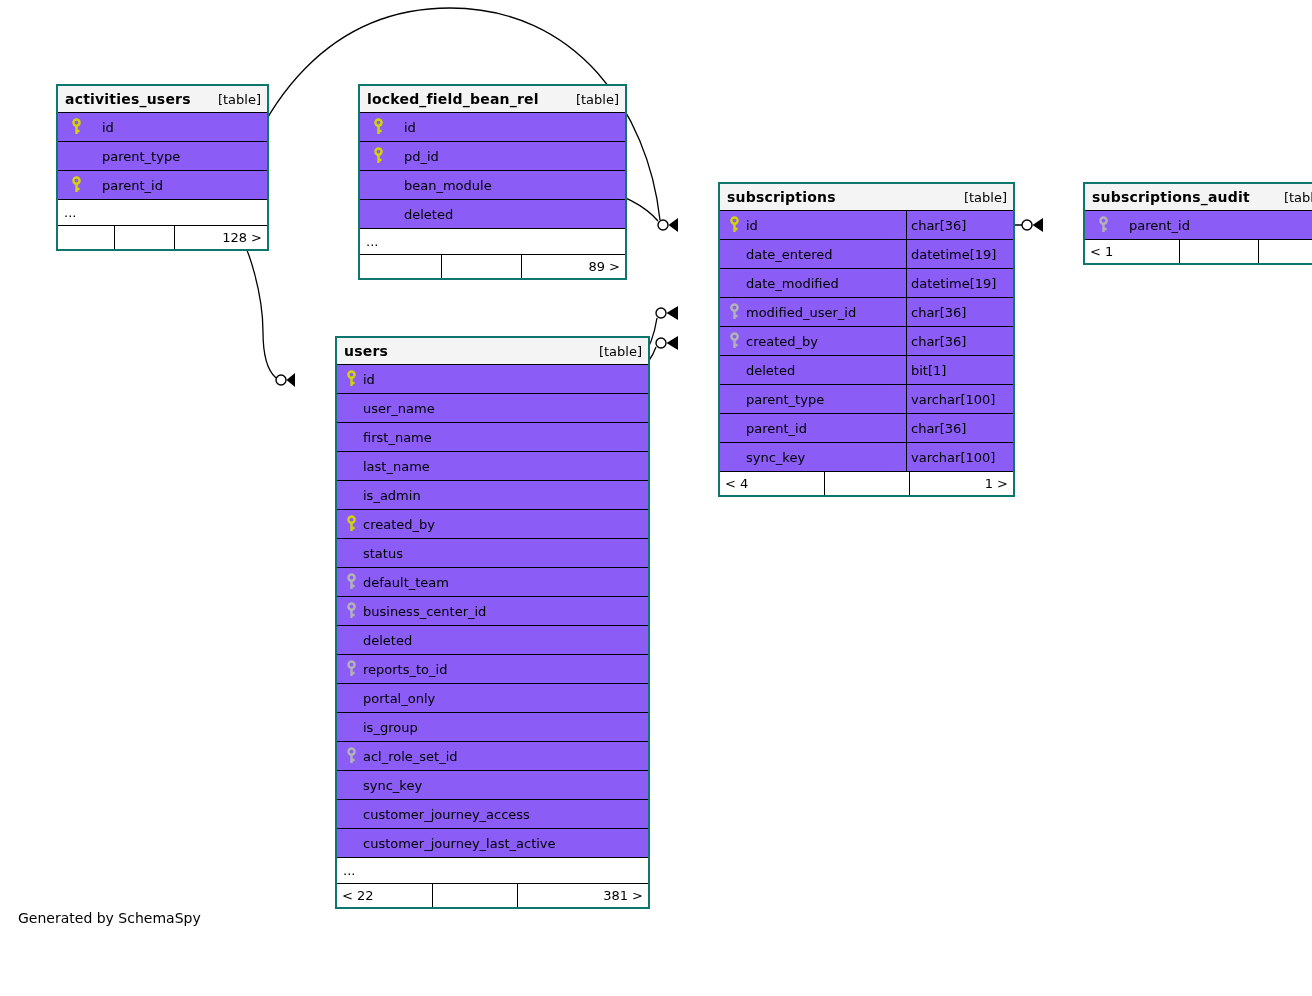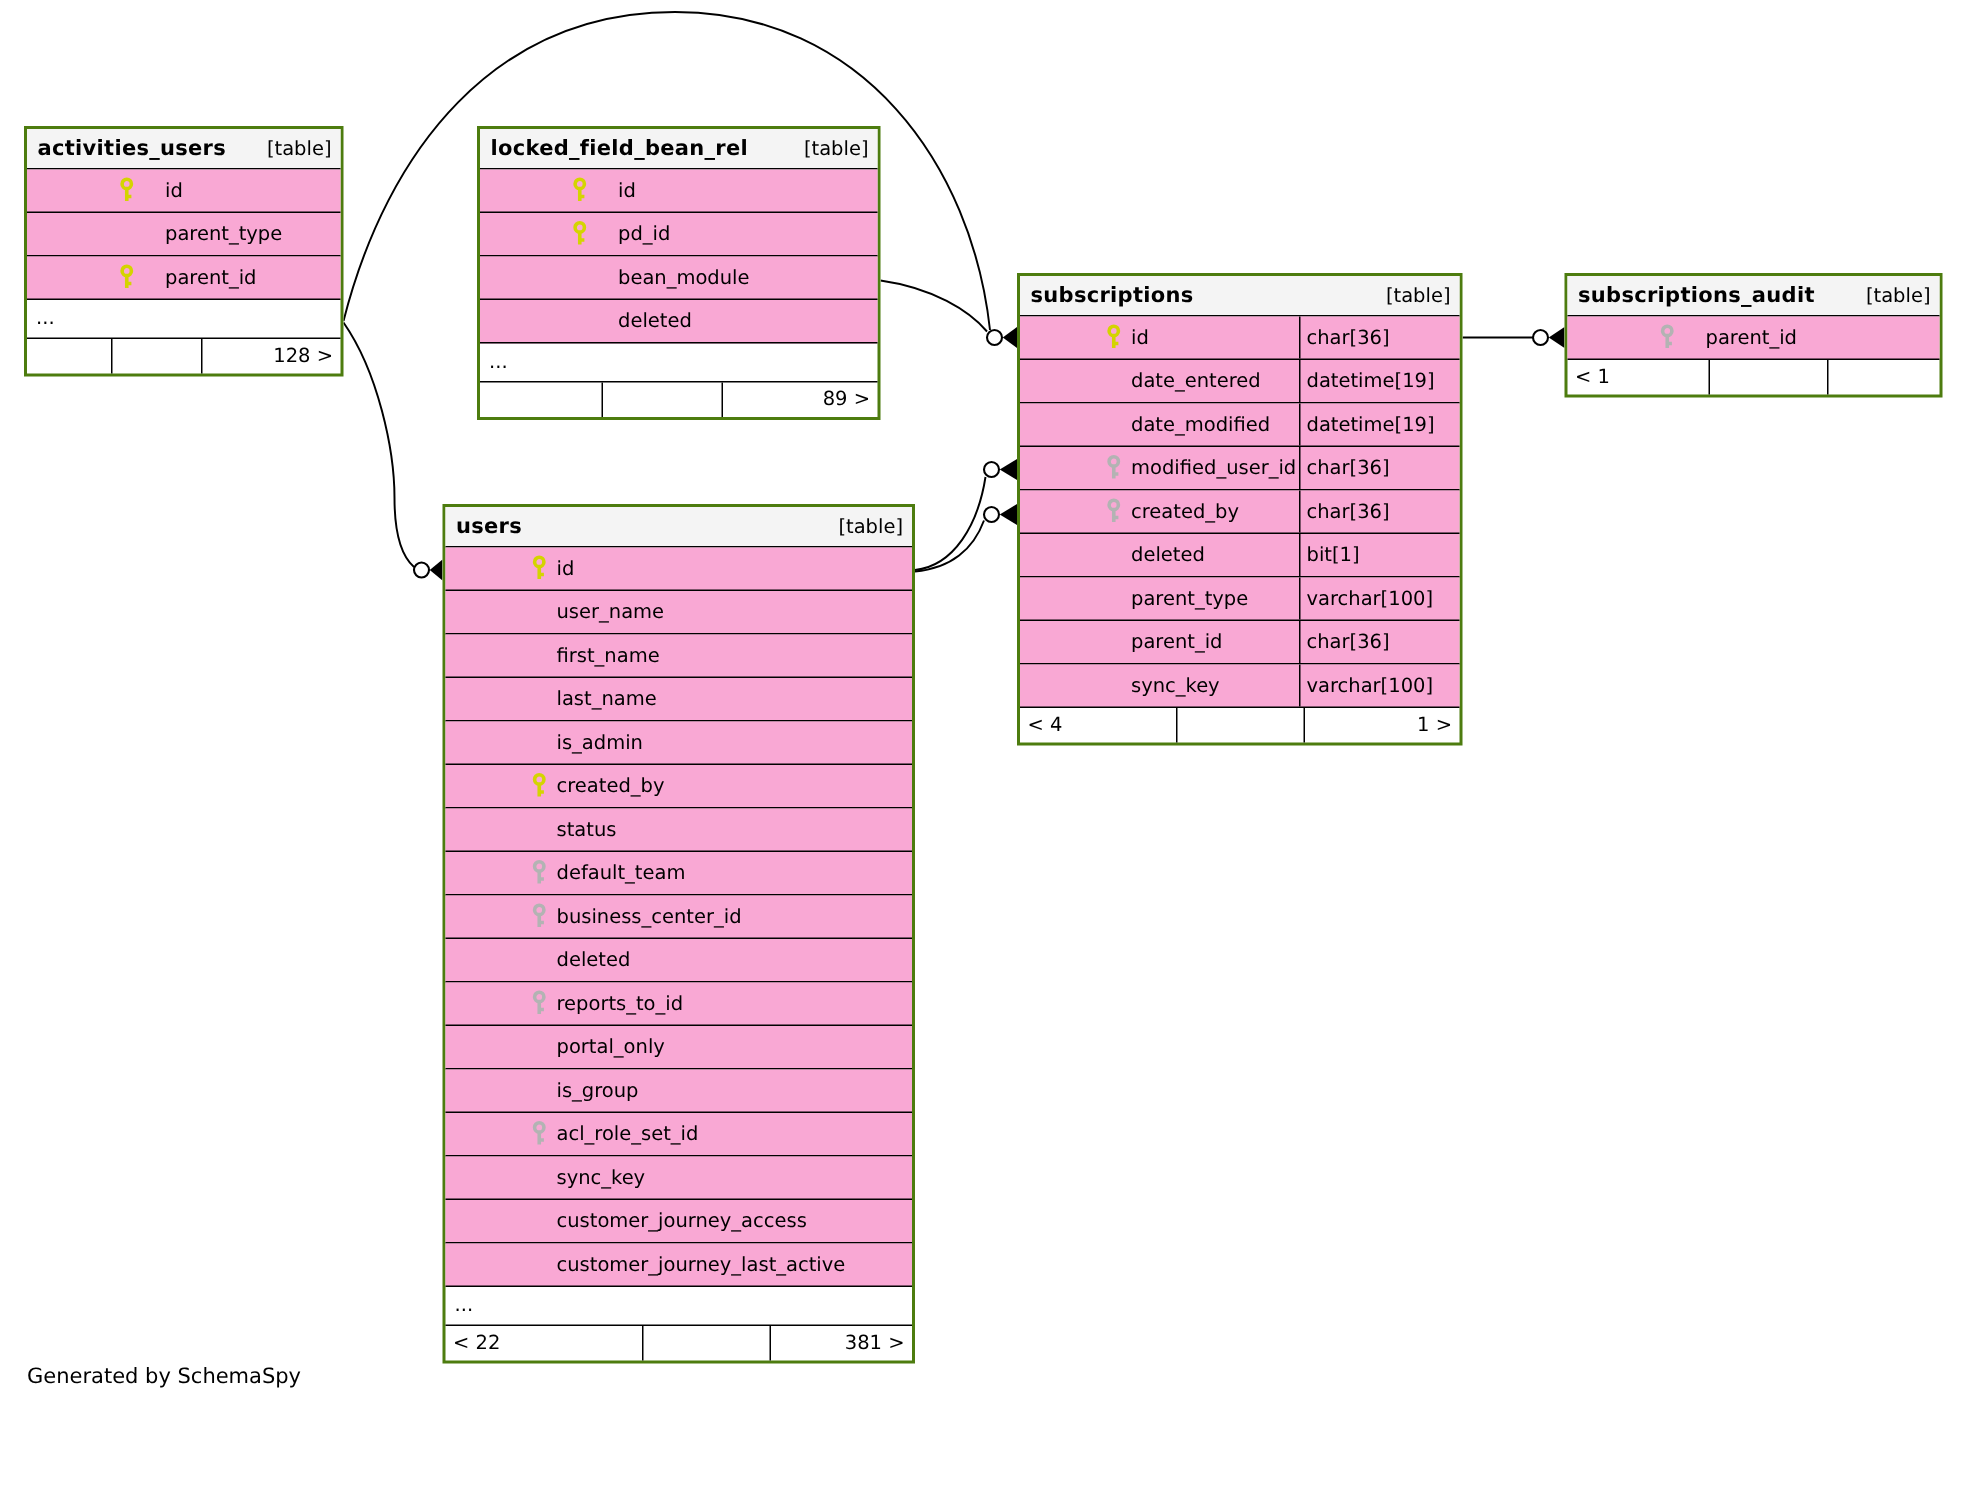--- a/index.html
+++ b/index.html
@@ -9,45 +9,45 @@
     background:#ffffff;
     font-family:"DejaVu Sans","Liberation Sans",sans-serif;
     color:#000;
     overflow:hidden;
   }
   #edge-layer{position:absolute;left:0;top:0;z-index:1;}
   .tbl{
     position:absolute;
     z-index:2;
     background:#fff;
-    border:2px solid #4d7c0f;
+    border:2px solid #0f766e;
     box-sizing:border-box;
     font-size:13px;
+    margin-left:40px;
   }
   .tbl-header{
     display:flex;
     justify-content:space-between;
     align-items:center;
     height:27px;
     background:#f4f4f4;
     border-bottom:1px solid #000;
     padding:0 6px 0 7px;
     box-sizing:border-box;
     cursor:pointer;
   }
   .tbl-name{font-weight:bold;font-size:14px;letter-spacing:0.2px;}
   .tbl-tag{font-size:13px;font-weight:normal;}
   .row{
     display:flex;
     align-items:center;
     height:29px;
     border-bottom:1px solid #000;
     box-sizing:border-box;
-    background:#f9a8d4;
-    padding-left:48px;
+    background:#8b5cf6;
   }
   .key-cell{display:flex;align-items:center;box-sizing:border-box;flex:none;}
   .wide .key-cell{width:44px;padding-left:12px;}
   .narrow .key-cell{width:26px;padding-left:8px;}
   .col-name{flex:1;white-space:nowrap;overflow:hidden;}
   .col-type{
     flex:none;
     border-left:1px solid #000;
     height:100%;
     display:flex;align-items:center;
@@ -275,21 +275,21 @@
         <div class="row">
           <span class="key-cell"></span>
           <span class="col-name">customer_journey_access</span>
         </div>
         <div class="row">
           <span class="key-cell"></span>
           <span class="col-name">customer_journey_last_active</span>
         </div>
         <div class="ellipsis-row">...</div>
         <div class="footer-row">
-          <span class="footer-cell c0" style="width: 132px;">&lt; 22</span>
+          <span class="footer-cell c0" style="width: 96px;">&lt; 22</span>
           <span class="footer-cell c1" style="width: 85px;"></span>
           <span class="footer-cell c2">381 &gt;</span>
         </div>
       </div>
       <div class="tbl narrow" style="left: 678px; top: 182px; width: 297px;">
         <div class="tbl-header">
           <span class="tbl-name">subscriptions</span>
           <span class="tbl-tag">[table]</span>
         </div>
         <div class="row">

